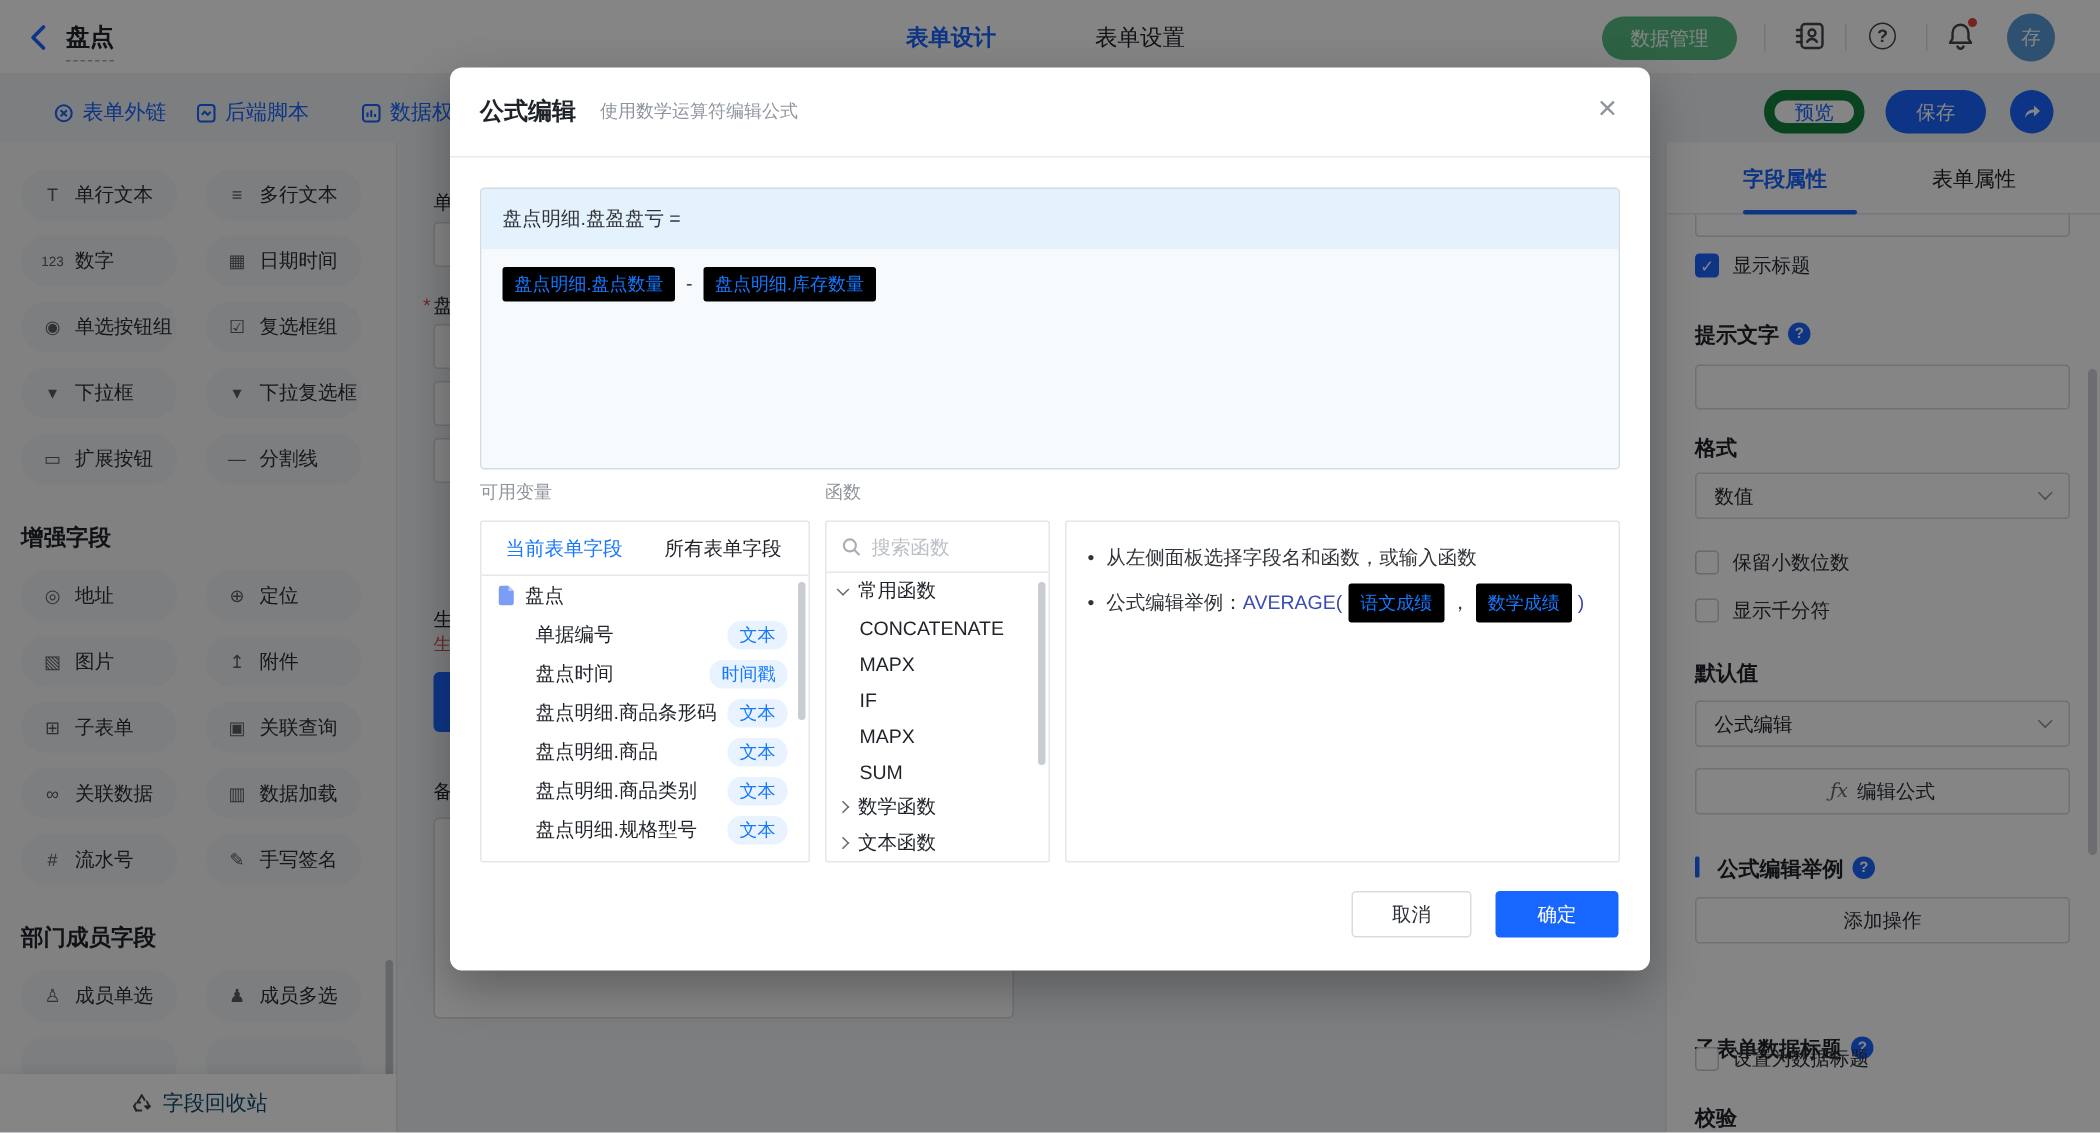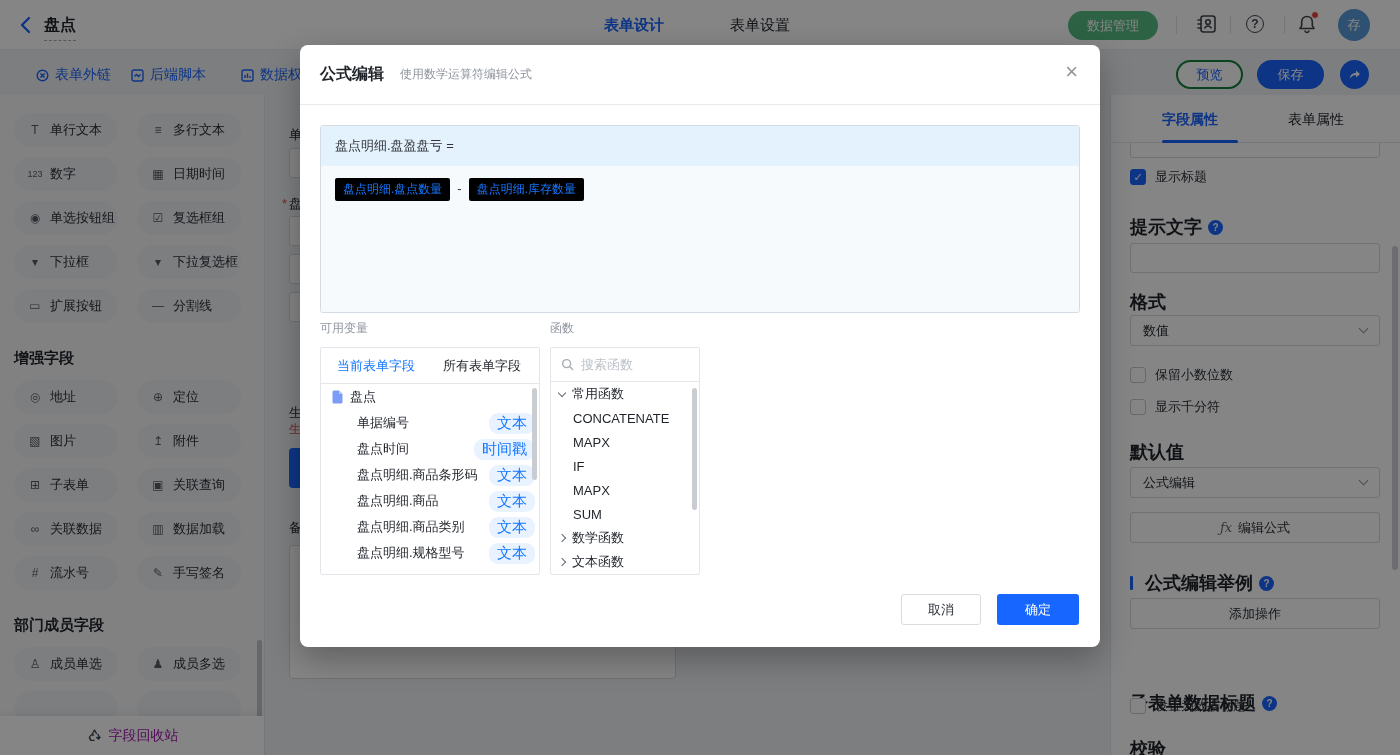--- a/index.html
+++ b/index.html
@@ -14,49 +14,49 @@
   .top-tab.active { color:#1b66ff; font-weight:bold; }
   .pill-green { position:absolute; left:1068px; top:11px; width:90px; height:29px; border-radius:15px; background:#56bd83; color:#fff; font-size:13px; display:flex; align-items:center; justify-content:center; }
   .tb-divider { position:absolute; top:16px; width:1px; height:18px; background:#dfe1e5; }
   .tb-icon { position:absolute; top:13px; width:22px; height:22px; color:#41464e; }
   .help-circle { border:1.6px solid #41464e; border-radius:50%; width:18px; height:18px; display:flex; align-items:center; justify-content:center; font-size:12px; font-weight:bold; }
   .bell-dot { position:absolute; right:-1px; top:-2px; width:8px; height:8px; border-radius:50%; background:#e5413a; border:1.5px solid #fff; }
   .avatar { position:absolute; left:1338px; top:9px; width:32px; height:32px; border-radius:50%; background:#5a9bd8; color:#fff; font-size:13px; display:flex; align-items:center; justify-content:center; }
 
   
   .toolbar-link { position:absolute; top:66px; font-size:14px; color:#1b66ff; display:flex; align-items:center; gap:6px; cursor:pointer; }
-  .btn-preview { position:absolute; left:1176px; top:60px; width:67px; height:29px; border:2px solid #15803d; color:#1b66ff; background:#fff; border-radius:15px; font-size:13px; display:flex; align-items:center; justify-content:center; }
+  .btn-preview { position:absolute; left:1176px; top:60px; width:67px; height:29px; border:7px solid #15803d; color:#1b66ff; background:#fff; border-radius:15px; font-size:13px; display:flex; align-items:center; justify-content:center; }
   .btn-save { position:absolute; left:1257px; top:60px; width:67px; height:29px; background:#1b66ff; color:#fff; border-radius:15px; font-size:13px; display:flex; align-items:center; justify-content:center; }
   .btn-share { position:absolute; left:1340px; top:60px; width:29px; height:29px; background:#1b66ff; border-radius:50%; display:flex; align-items:center; justify-content:center; }
 
   
   .lsidebar { position:absolute; left:0; top:95px; bottom:0; width:265px; background:#f7f8fa; border-right:1px solid #e3e5e8; padding:18px 14px 0 14px; overflow:hidden; }
   .sec-title { font-size:15px; font-weight:bold; color:#1f2329; margin-bottom:12px; }
   .sec-grid { display:grid; grid-template-columns:104px 104px; gap:10px 19px; margin-bottom:26px; }
   .pillbtn { height:34px; background:#eff1f4; border-radius:17px; display:flex; align-items:center; padding-left:13px; gap:7px; font-size:13px; color:#2a2f36; cursor:pointer; }
   .pillbtn .glyph { font-size:12px; color:#565d66; width:16px; text-align:center; flex:none; }
-  .ls-footer { position:absolute; left:0; bottom:0; width:265px; height:39px; background:#fff; box-shadow:0 -2px 8px rgba(31,35,41,.08); display:flex; align-items:center; justify-content:center; gap:7px; font-size:14px; color:#a21caf; cursor:pointer; }
+  .ls-footer { position:absolute; left:0; bottom:0; width:265px; height:39px; background:#fff; box-shadow:0 -2px 8px rgba(31,35,41,.08); display:flex; align-items:center; justify-content:center; gap:7px; font-size:14px; color:#0c4a6e; cursor:pointer; }
   .ls-scroll { position:absolute; right:2px; top:545px; width:5px; height:160px; border-radius:3px; background:#c3c6cc; }
 
   
   .canvas { position:absolute; left:265px; top:95px; width:845px; bottom:0; }
   .cv-label { position:absolute; font-size:13px; color:#1f2329; white-space:nowrap; }
   .cv-req { color:#d1514a; margin-right:2px; }
   .cv-input { position:absolute; height:30px; background:#fff; border:1px solid #d5d8dd; border-radius:3px; }
   .cv-hint { position:absolute; font-size:12px; color:#d1514a; white-space:nowrap; }
   .cv-btn { position:absolute; left:24px; width:180px; height:40px; background:#1b66ff; border-radius:4px; }
   .cv-textarea { position:absolute; left:24px; top:450px; width:387px; height:134px; background:#fff; border:1px solid #d5d8dd; border-radius:4px; }
 
   
   .rsidebar { position:absolute; left:1110px; top:95px; bottom:0; width:290px; background:#fff; border-left:1px solid #e5e6eb; }
   .rs-tabs { position:absolute; left:0; top:0; width:100%; height:48px; background:#fff; border-bottom:1px solid #e5e6eb; z-index:2; }
   .rs-tab { position:absolute; top:16px; font-size:14px; color:#1f2329; cursor:pointer; }
   .rs-tab.active { color:#1b66ff; font-weight:bold; }
   .rs-underline { position:absolute; left:51px; top:45px; width:76px; height:3px; background:#1b66ff; border-radius:2px; }
-  .rs-label { position:absolute; left:19px; font-size:18px; font-weight:bold; color:#1f2329; display:flex; align-items:center; gap:6px; }
+  .rs-label { position:absolute; left:19px; font-size:14px; font-weight:bold; color:#1f2329; display:flex; gap:6px; }
   .rs-input { position:absolute; left:19px; width:250px; height:30px; border:1px solid #d5d8dd; border-radius:3px; background:#fff; }
   .rs-select { position:absolute; left:19px; width:250px; height:31px; border:1px solid #d5d8dd; border-radius:3px; background:#fff; display:flex; align-items:center; justify-content:space-between; padding:0 12px; font-size:13px; color:#1f2329; cursor:pointer; }
   .rs-btn { position:absolute; left:19px; width:250px; height:31px; border:1px solid #d5d8dd; border-radius:3px; background:#fff; display:flex; align-items:center; justify-content:center; gap:6px; font-size:13px; color:#2a2f36; cursor:pointer; }
   .cb-row { position:absolute; left:19px; display:flex; align-items:center; gap:9px; font-size:13px; color:#2a2f36; }
   .cb { width:16px; height:16px; border:1px solid #c6cad1; border-radius:3px; background:#fff; flex:none; cursor:pointer; }
   .cb.checked { background:#1b66ff; border-color:#1b66ff; position:relative; }
   .cb.checked::after { content:"✓"; position:absolute; left:2.5px; top:0.5px; color:#fff; font-size:11px; font-weight:bold; }
   .help-q { width:15px; height:15px; border-radius:50%; background:#1b66ff; color:#fff; font-size:10px; font-weight:bold; display:inline-flex; align-items:center; justify-content:center; flex:none; }
   .help-q::after { content:"?"; }
   .chev { width:7px; height:7px; border-right:1.5px solid #8f959e; border-bottom:1.5px solid #8f959e; transform:rotate(45deg); margin-top:-4px; flex:none; }
@@ -75,21 +75,21 @@
   .f-head { height:40px; background:#e4f2fd; display:flex; align-items:center; padding-left:14px; font-size:13px; color:#30343a; }
   .f-body { height:148px; background:#f7fafd; padding:12px 14px; display:flex; align-items:flex-start; gap:7px; }
   .chip { background:#000000; color:#1677ff; font-size:12px; padding:3px 8px; border-radius:2px; white-space:nowrap; cursor:pointer; }
   .f-op { font-size:13px; color:#30343a; padding-top:3px; }
   .p-label { position:absolute; top:275px; font-size:12px; color:#8f959e; }
   .panel { position:absolute; top:302px; height:228px; border:1px solid #e5e6eb; border-radius:2px; background:#fff; overflow:hidden; }
   .vp-tabs { height:36px; border-bottom:1px solid #e5e6eb; display:flex; align-items:center; padding:0 16px; gap:28px; font-size:13px; }
   .vp-tab { color:#1f2329; cursor:pointer; }
   .vp-tab.active { color:#1677ff; }
   .tree-row { height:26px; display:flex; align-items:center; font-size:13px; color:#1f2329; }
-  .badge { margin-left:auto; margin-right:4px; background:#e8f3ff; color:#1677ff; font-size:15px; padding:1px 8px; border-radius:9px; white-space:nowrap; cursor:default; }
+  .badge { margin-left:auto; margin-right:14px; background:#e8f3ff; color:#1677ff; font-size:12px; padding:1px 8px; border-radius:9px; white-space:nowrap; cursor:default; }
   .panel-scroll { position:absolute; right:2px; width:5px; border-radius:3px; background:#c9ccd1; }
   .fn-search { height:34px; border-bottom:1px solid #e5e6eb; display:flex; align-items:center; padding:0 10px; gap:7px; }
   .fn-ph { font-size:13px; color:#bbc0c7; }
   .tchev { width:6px; height:6px; border-right:1.4px solid #646a73; border-bottom:1.4px solid #646a73; flex:none; }
   .tchev.down { transform:rotate(45deg); margin-top:-3px; }
   .tchev.right { transform:rotate(-45deg); }
   .hint-row { display:flex; font-size:13px; color:#30343a; line-height:20px; margin-bottom:7px; align-items:center; flex-wrap:wrap; }
   .hint-row::before { content:"•"; margin:0 8px 0 2px; color:#30343a; }
   .fn-name { color:#3a4cb1; }
   .m-btn { position:absolute; top:549px; height:31px; border-radius:3px; font-size:13px; display:flex; align-items:center; justify-content:center; cursor:pointer; }
@@ -446,18 +446,31 @@
         <span class="tchev right"></span>
         <span>数学函数</span>
       </div>
       <div class="tree-row" style="padding-left:8px; gap:7px; height:24px;">
         <span class="tchev right"></span>
         <span>文本函数</span>
       </div>
       <div class="panel-scroll" style="top:40px; height:122px;"></div>
     </div>
 
+    <div class="panel" style="left:410px; width:370px; padding:14px 12px;">
+      <div class="hint-row">
+        <span>从左侧面板选择字段名和函数，或输入函数</span>
+      </div>
+      <div class="hint-row">
+        <span>公式编辑举例：</span>
+        <span class="fn-name">AVERAGE(</span>
+        <span class="chip" style="margin:0 4px;">语文成绩</span>
+        <span>，</span>
+        <span class="chip" style="margin:0 4px;">数学成绩</span>
+        <span class="fn-name">)</span>
+      </div>
+    </div>
 
     <div class="m-btn m-cancel">取消</div>
     <div class="m-btn m-ok">确定</div>
   </div>
 
 </div>
 
 </body></html>

